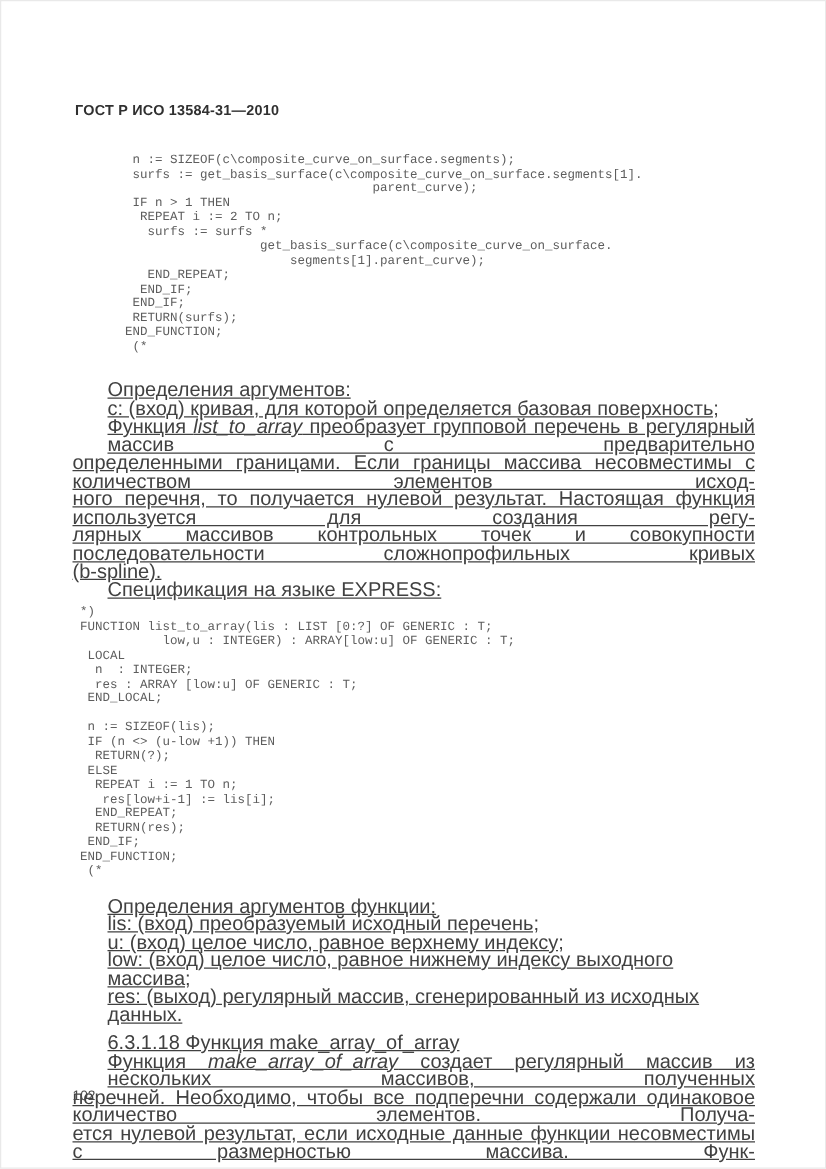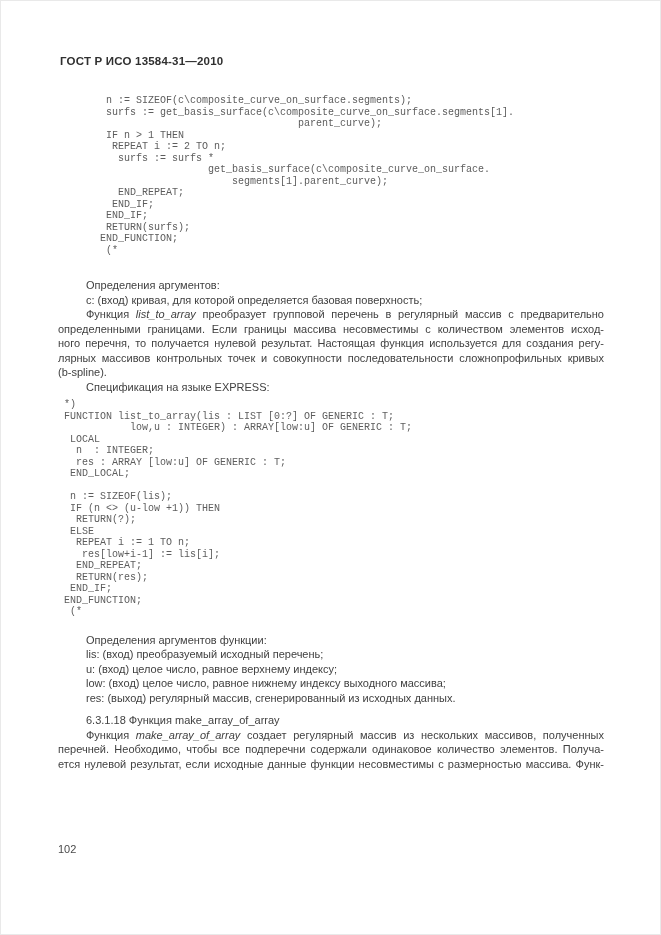--- a/index.html
+++ b/index.html
@@ -3,34 +3,34 @@
 <meta charset="utf-8">
 <style>
   html,body{margin:0;padding:0;}
   body{
     width:661px;height:935px;background:#ffffff;overflow:hidden;
     font-family:"Liberation Sans",sans-serif;color:#414141;
     box-shadow:inset 0 0 0 1px #e9e9e9;
   }
   .page{
     box-sizing:border-box;width:661px;height:759px;
-    padding:54px 57px 0 58px;position:relative;
+    padding:54px 57px 0 58px;position:relative;margin-top:28px;
   }
   .doc-header{
     font-size:11.5px;font-weight:bold;color:#303030;
     line-height:14px;margin:0 0 27px 2px;letter-spacing:.2px;
   }
   pre.code{
     margin:0;white-space:pre;color:#5d5d5d;
     font-family:"Liberation Mono","DejaVu Sans Mono",monospace;
     font-size:10px;line-height:11.5px;padding-left:6px;
   }
   pre#code1{margin-bottom:22px;}
   pre#code2{margin-top:5px;margin-bottom:15px;}
-  .bt{font-size:11px;line-height:14.5px;color:#414141;}
+  .bt{font-size:16px;line-height:14.5px;color:#414141;text-decoration:underline;}
   .ln{min-height:14.5px;}
   .ind{padding-left:28px;}
   .j{text-align:justify;text-align-last:justify;}
   .heading{margin-top:3px;}
   .h18{margin-top:8px;}
   em{font-style:italic;}
   .footer{
     position:absolute;left:58px;top:843px;
     font-size:11px;color:#4a4a4a;
   }

